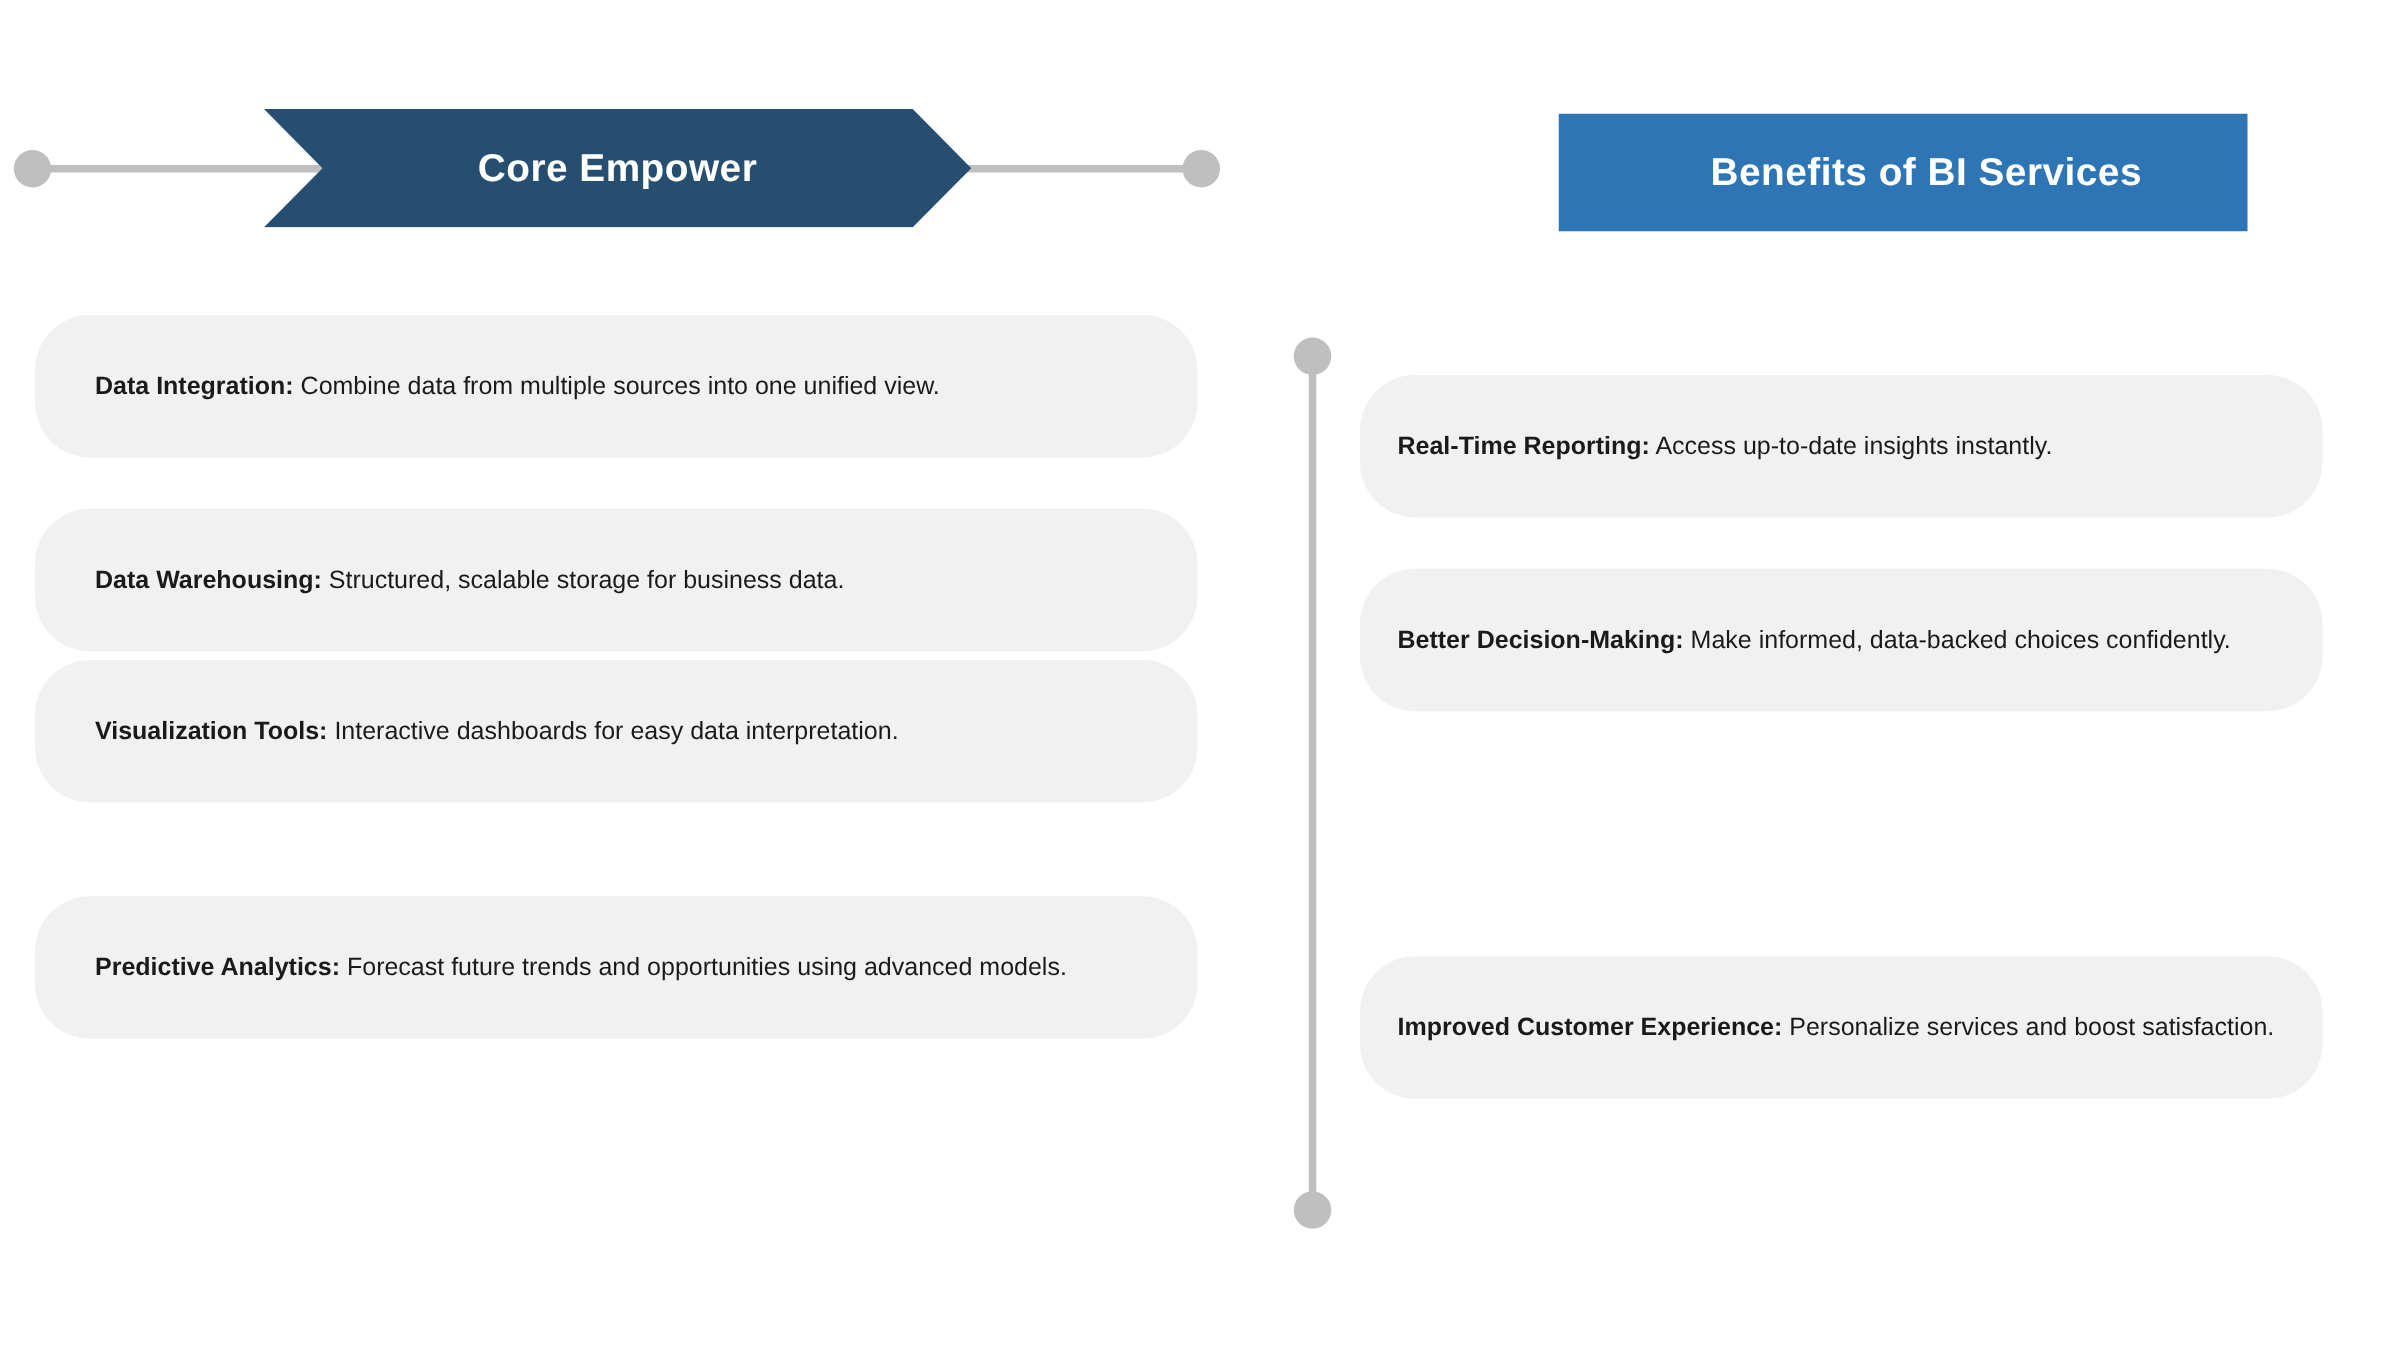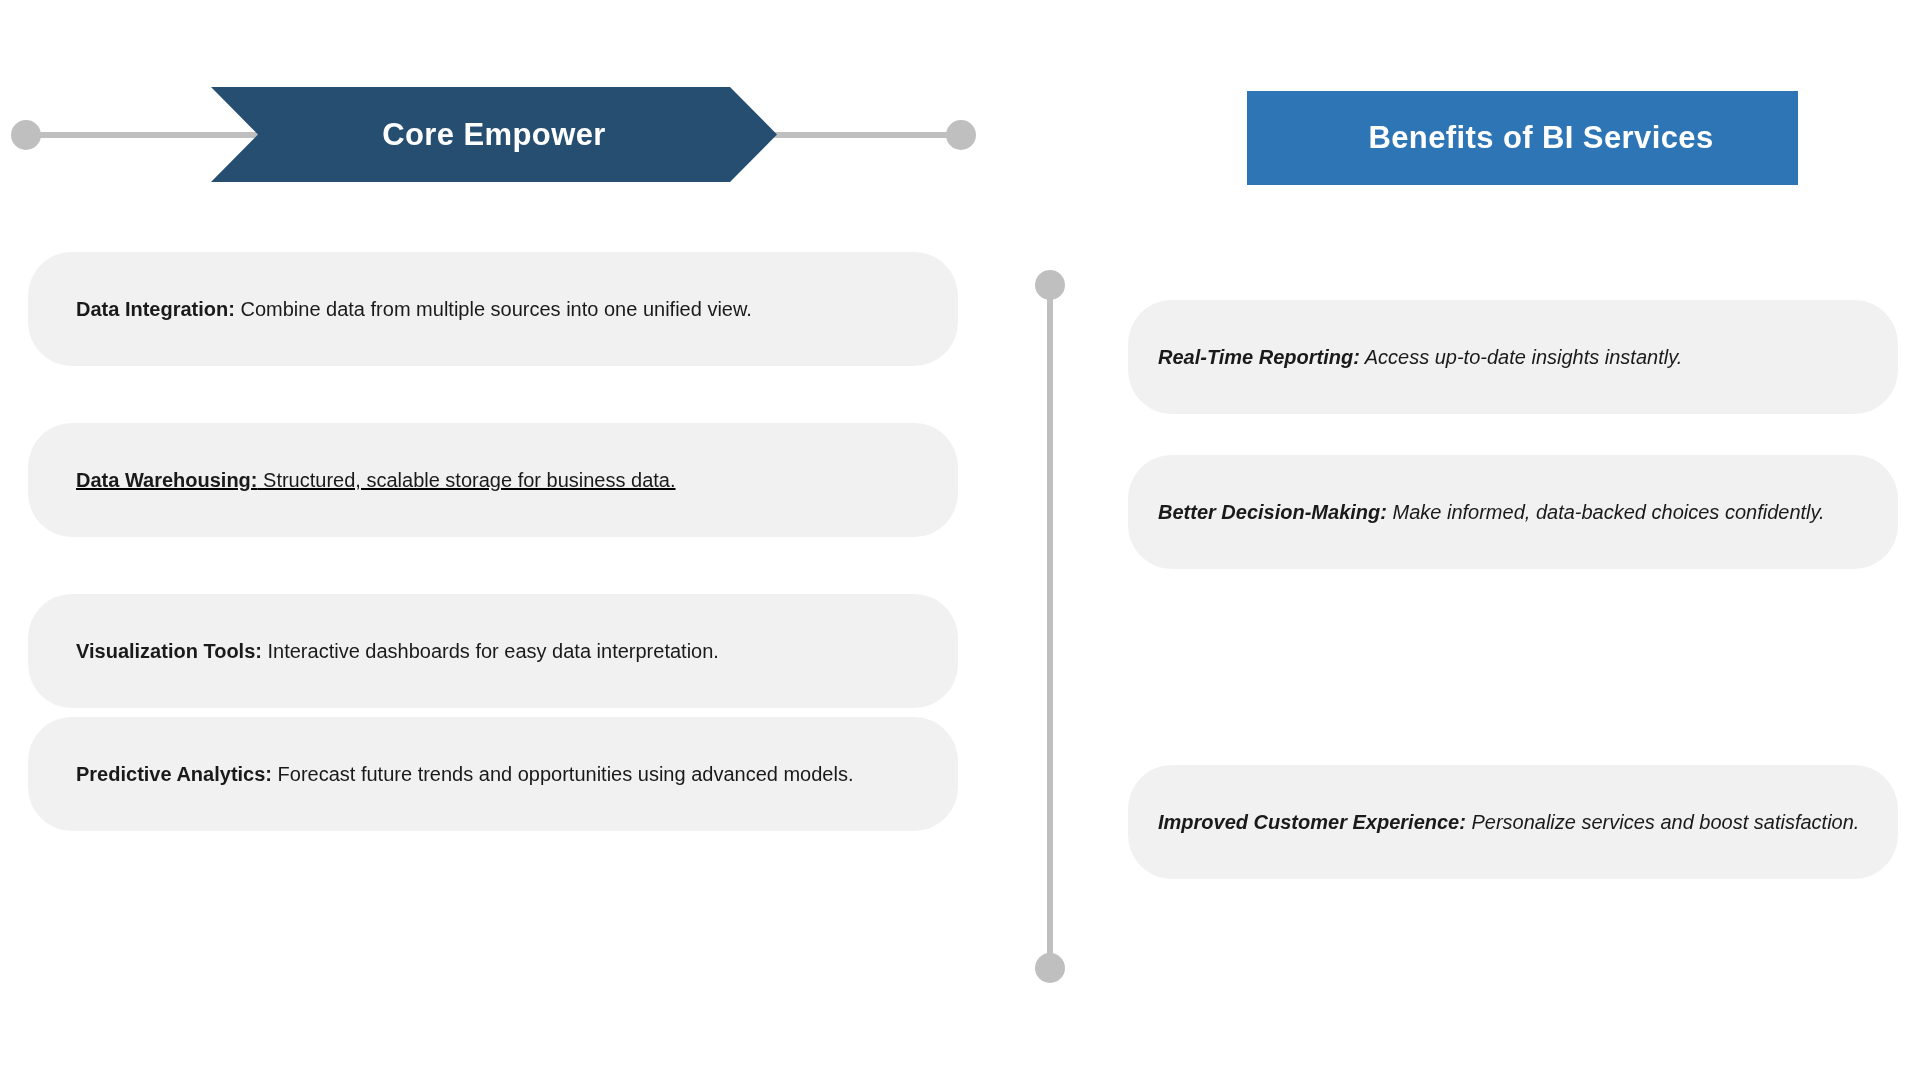--- a/index.html
+++ b/index.html
@@ -56,27 +56,27 @@
     display:flex;align-items:center;justify-content:center;padding-left:37px;
   }
 
   
   .card{
     position:absolute;height:114px;border-radius:44px;
     background:var(--card-bg);z-index:2;
     display:flex;align-items:center;
   }
   .card.left-col{left:28px;width:930px;padding:0 38px 0 48px;}
-  .card.right-col{left:1128px;width:770px;padding:0 26px 0 30px;font-style:italic;}
+  .card.right-col{left:1088px;width:770px;padding:0 26px 0 30px;}
   .card p{
     font-size:20px;line-height:36px;color:var(--text);font-weight:400;
   }
   .card p strong{font-weight:700;color:var(--text);}
 
-  .l1{top:252px;} .l2{top:423px;text-decoration:underline;} .l3{top:594px;} .l4{top:717px;text-align:center;} .l5{top:872px;}
+  .l1{top:252px;} .l2{top:407px;} .l3{top:528px;} .l4{top:717px;text-align:center;} .l5{top:872px;}
   .r1{top:300px;} .r2{top:455px;} .r3{top:610px;} .r4{top:765px;}
 </style>
 </head>
 <body>
 
 <div class="stage">
 
   <div class="h-line"></div>
   <div class="dot h-start"></div>
   <div class="dot h-end"></div>

